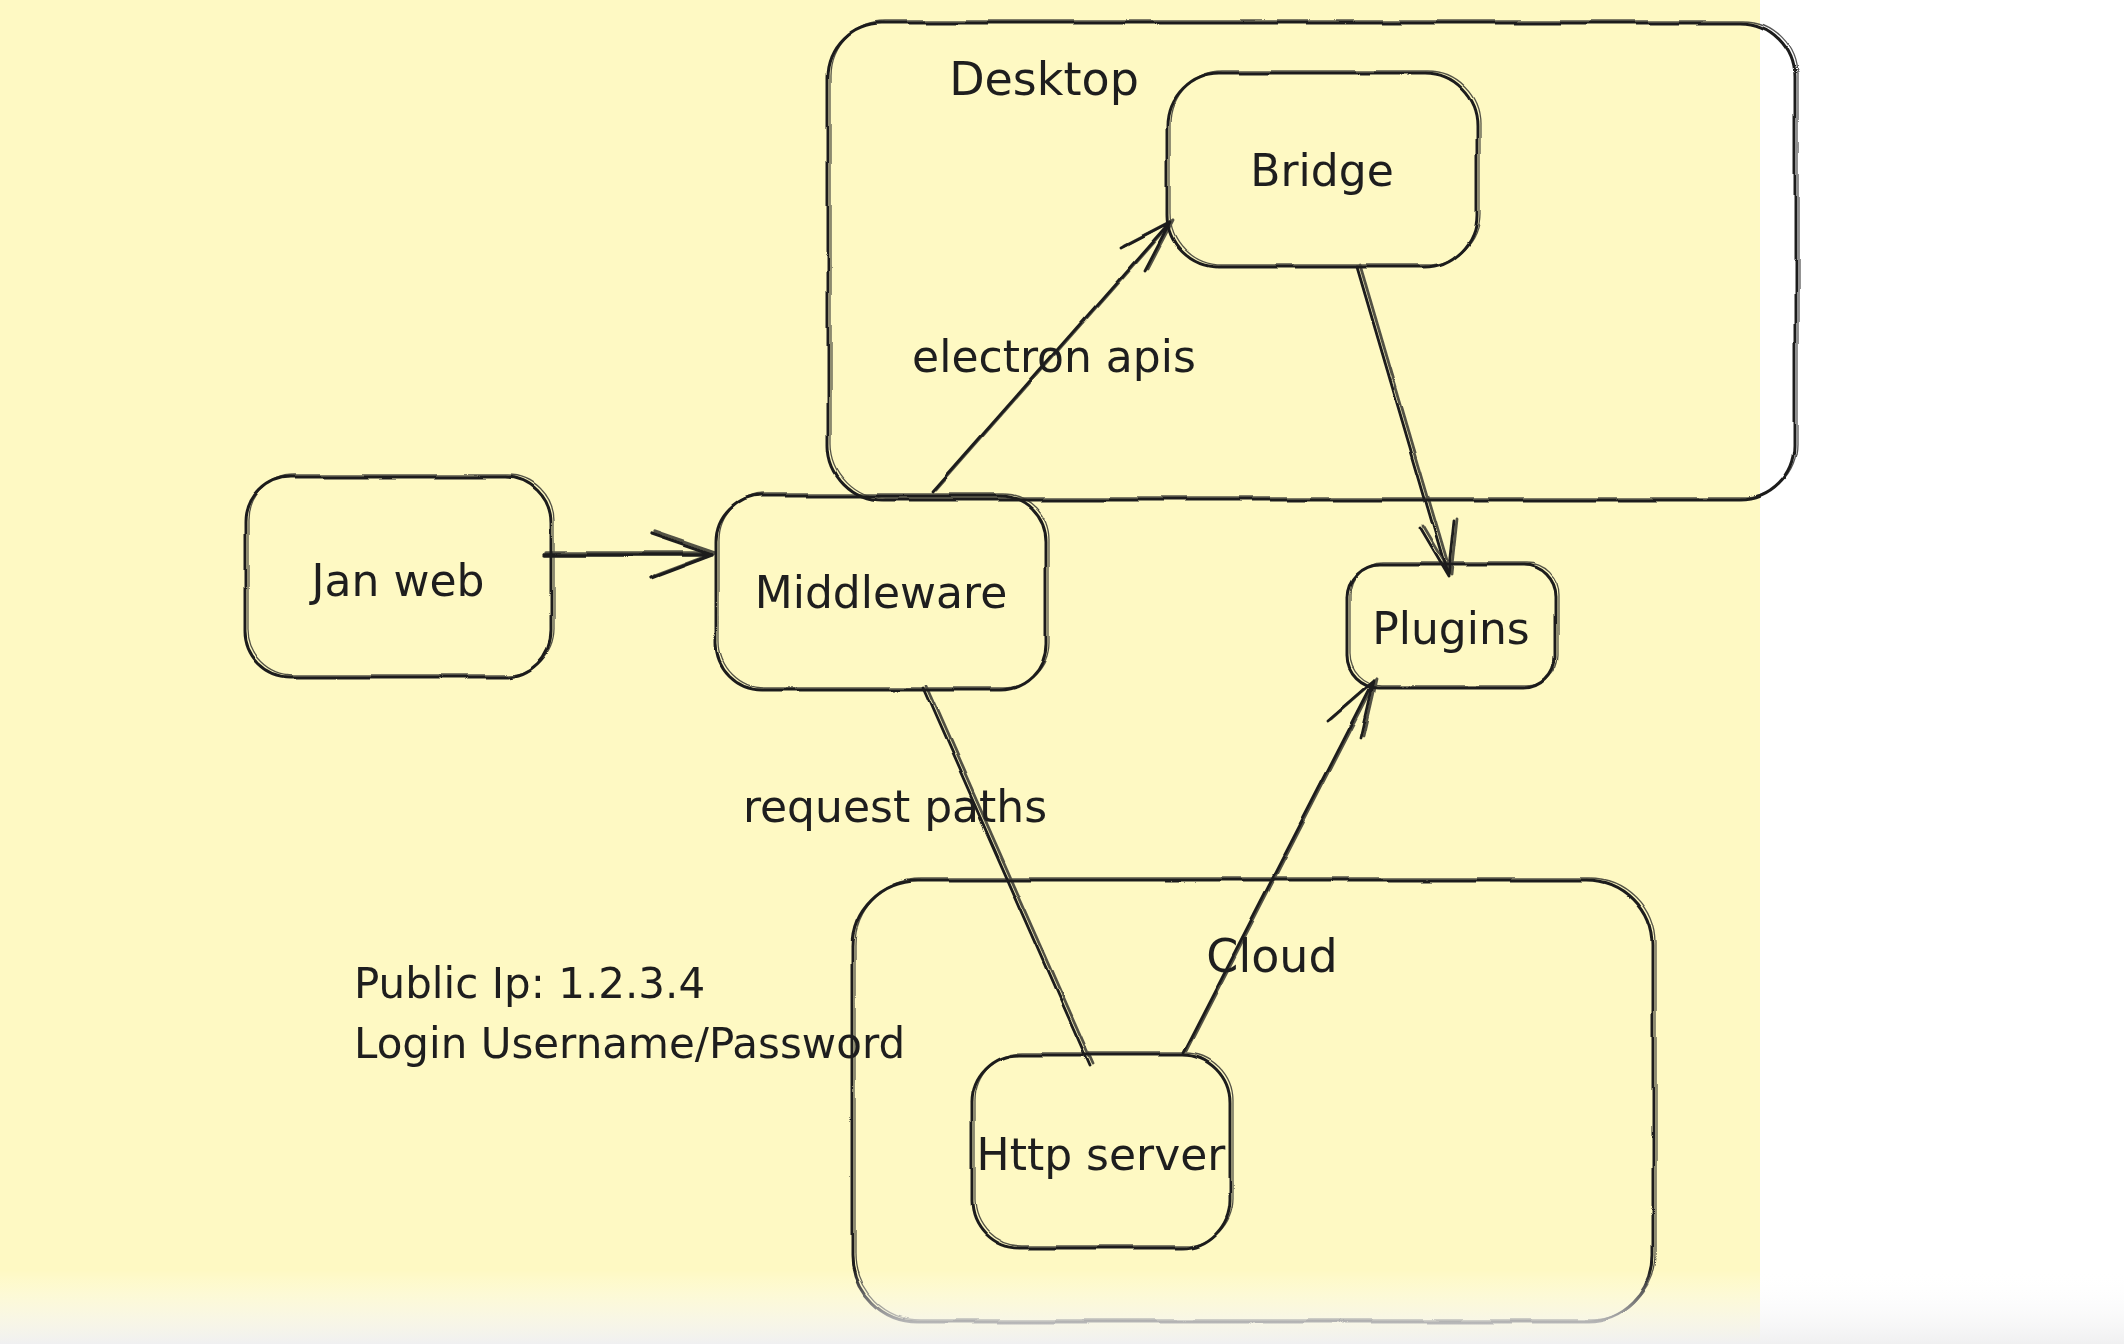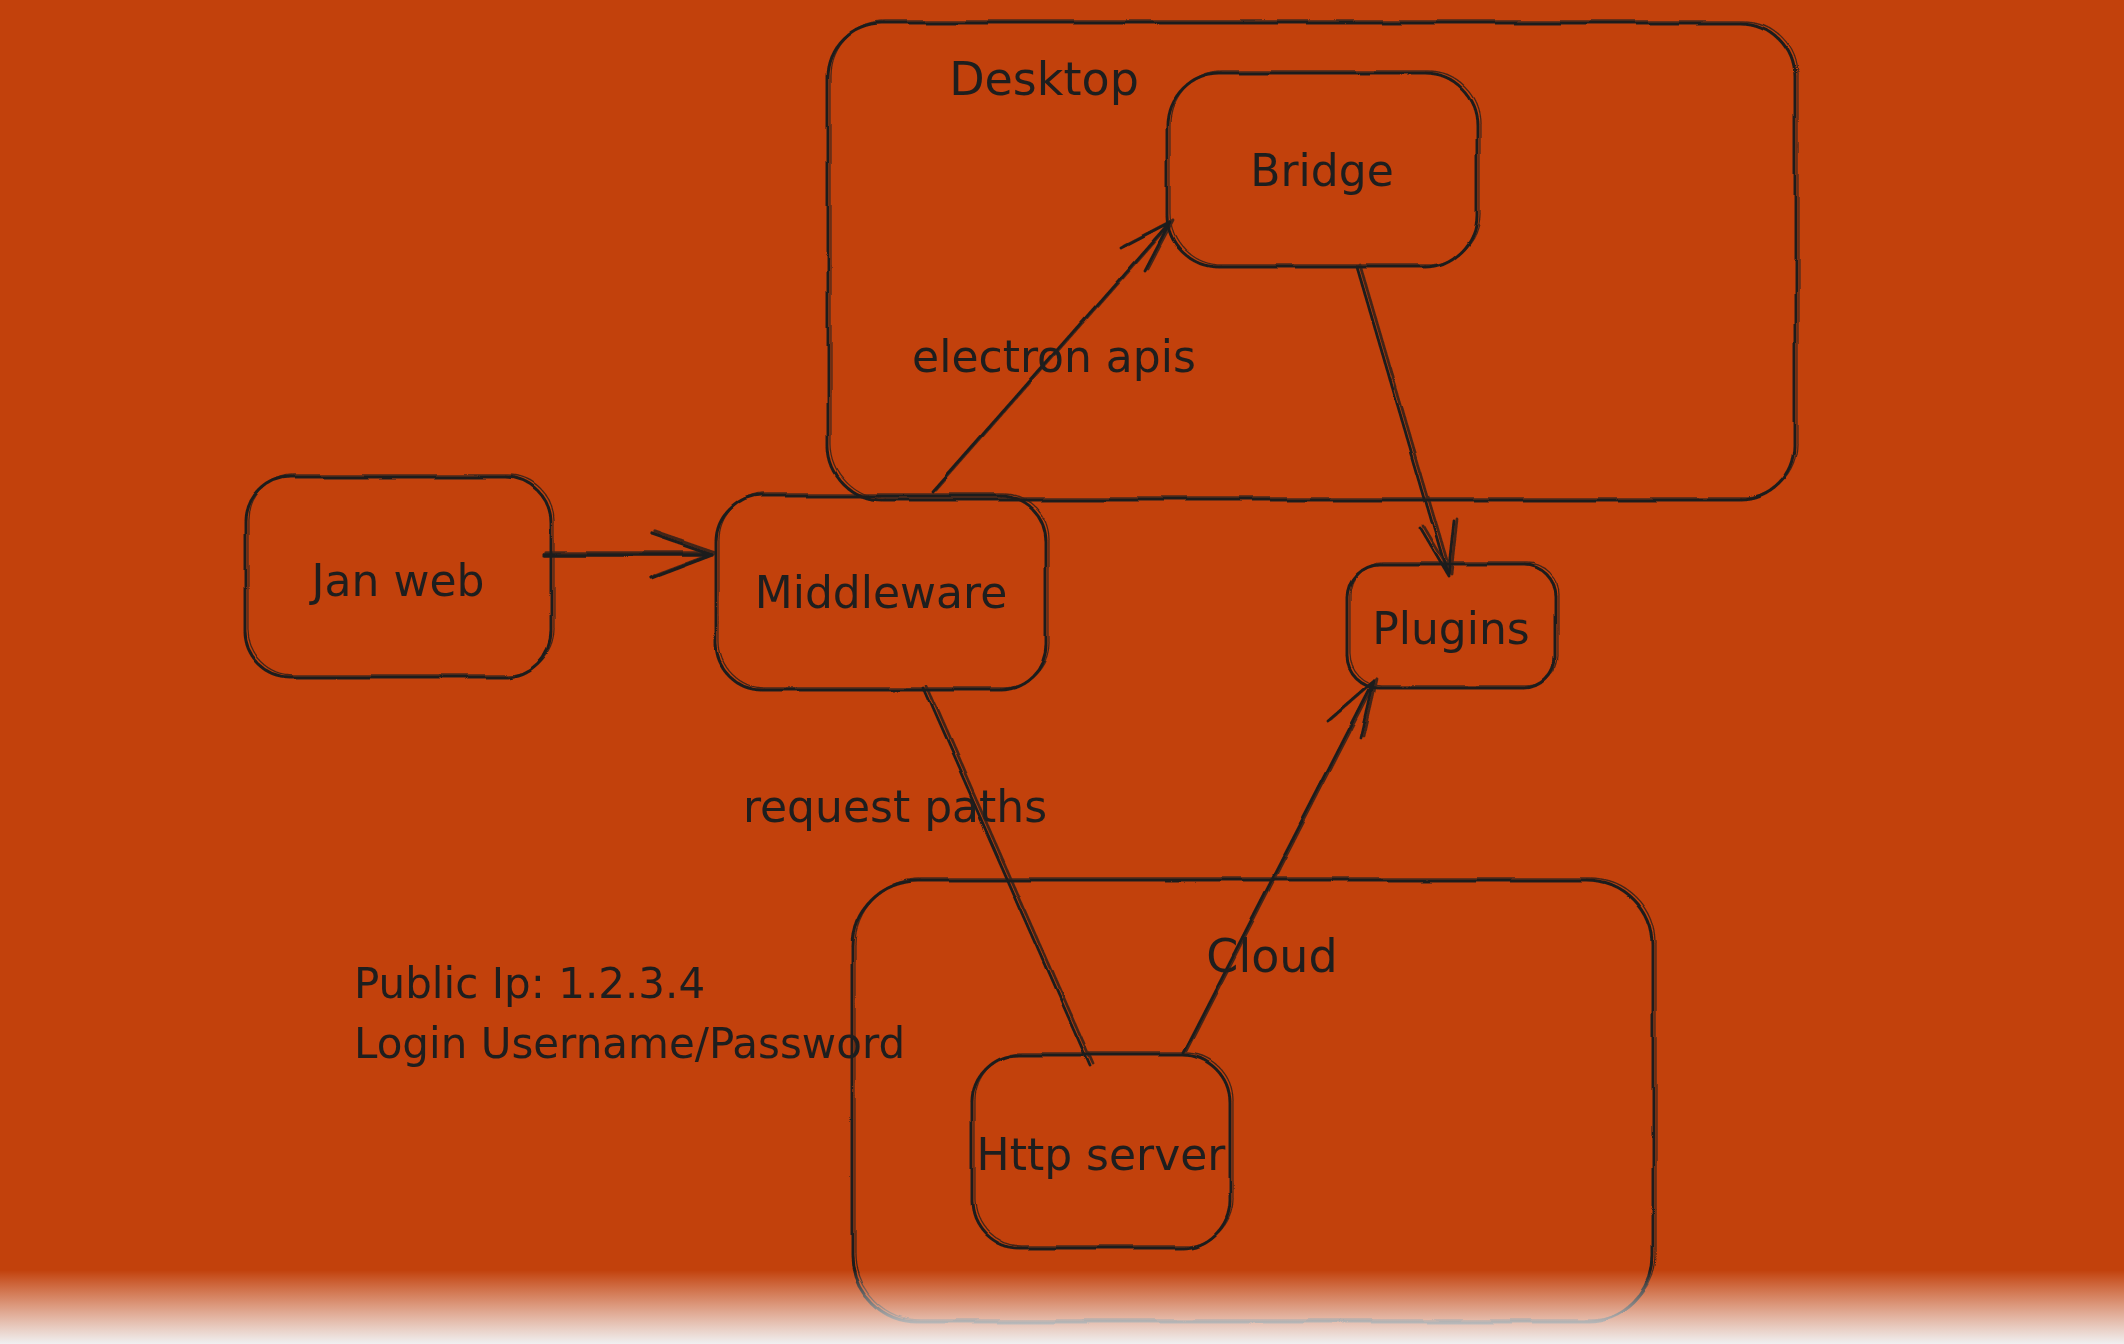--- a/index.html
+++ b/index.html
@@ -5,23 +5,23 @@
   html, body {
     margin: 0;
     padding: 0;
     background: #ffffff;
     width: 2124px;
     height: 1344px;
     overflow: hidden;
   }
   .stage {
     position: relative;
-    width: 2124px;
+    width: 1760px;
     height: 1344px;
-    background: #c2410c;
+    background: #fef9c3;
   }
   svg.diagram {
     position: absolute;
     left: 0;
     top: 0;
     width: 2124px;
     height: 1344px;
     display: block;
   }
   text {

